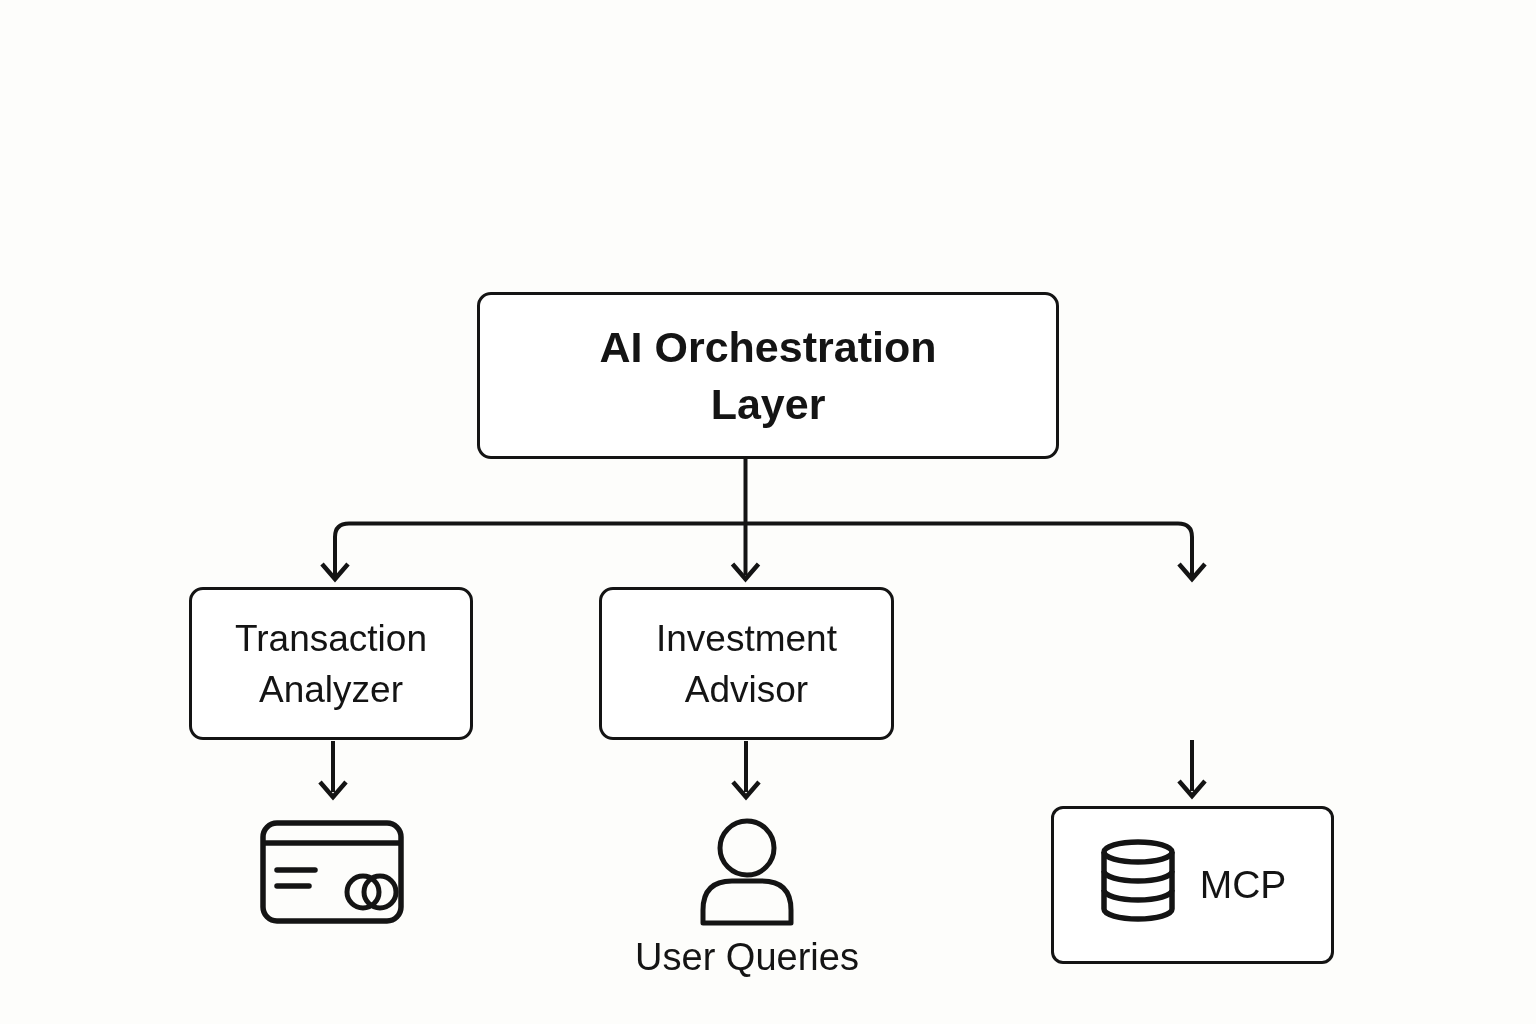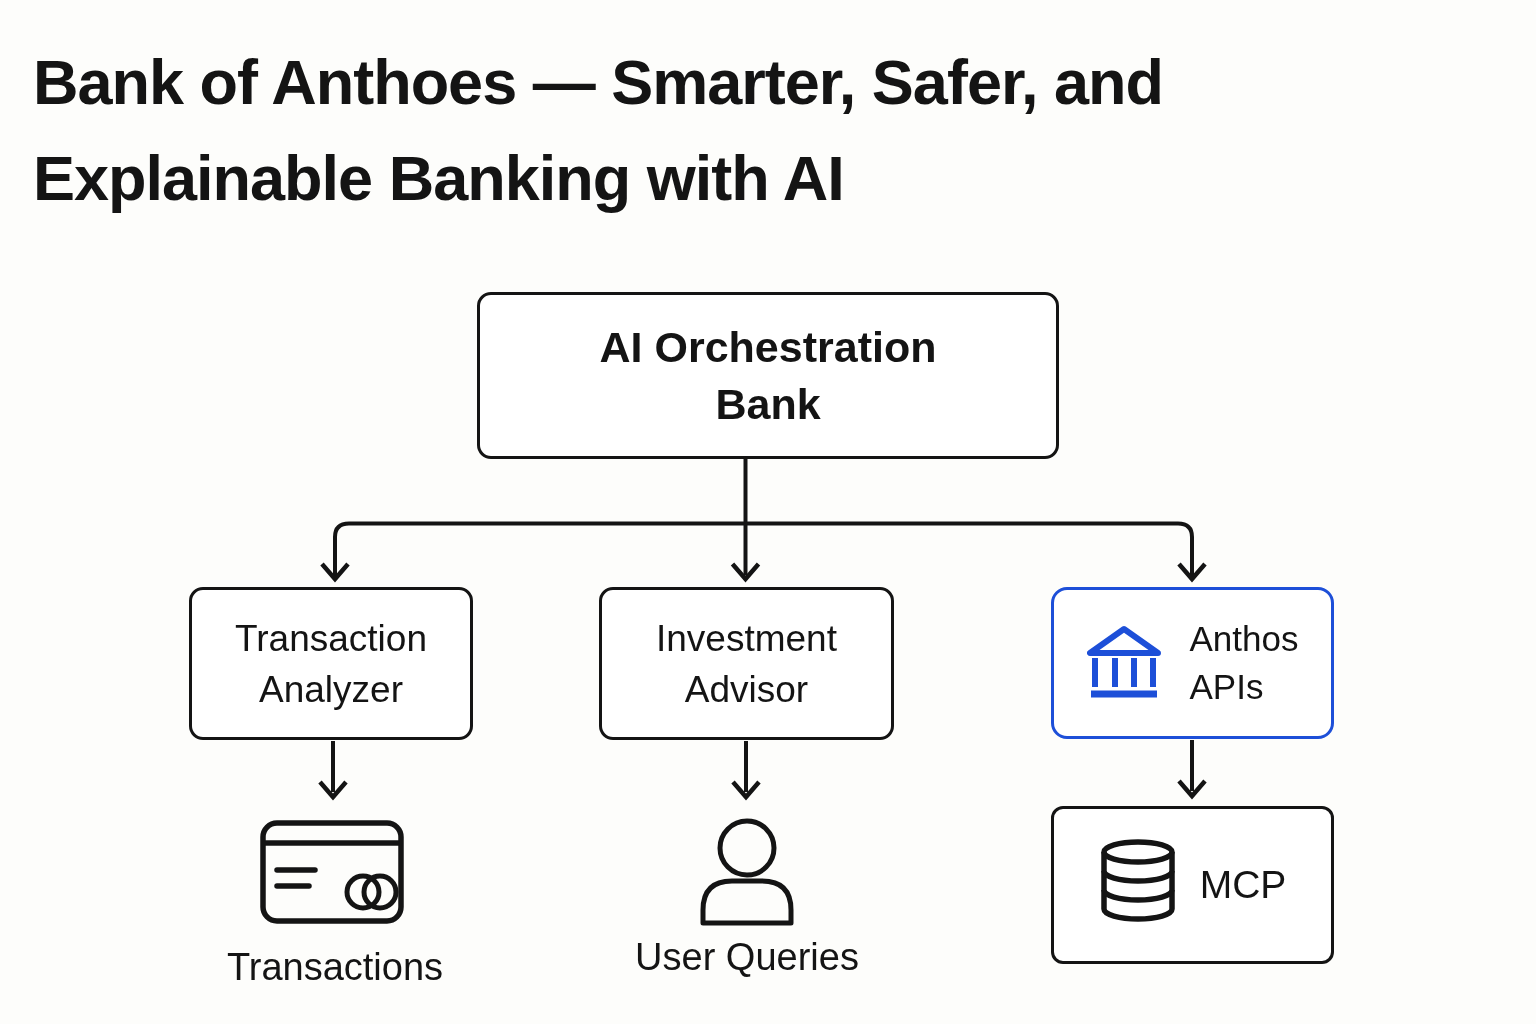--- a/index.html
+++ b/index.html
@@ -57,70 +57,50 @@
     font-size:38px;font-weight:500;color:var(--ink);white-space:nowrap;
   }
   .ll-trans{left:175px;top:946px;}
   .ll-uq{left:587px;top:936px;}
 </style>
 </head>
 <body>
 
 <div class="stage">
 
-  <h1 class="title">
-    <span class="title-line">Bank of Anthoes — Smarter, Safer, and</span>
-    <span class="title-line">Explainable Banking with AI</span>
-  </h1>
 
   <svg class="connectors" width="1536" height="1024" viewBox="0 0 1536 1024" aria-hidden="true">
     <path class="ln" d="M745.5 459 V575"></path>
     <path class="ln" d="M335 576 V537 Q335 523.5 349 523.5 H1178 Q1192 523.5 1192 537 V576"></path>
     <path class="ln" d="M333 741 V792"></path>
     <path class="ln" d="M746 741 V792"></path>
     <path class="ln" d="M1192 740 V791"></path>
     <path class="ah" d="M322 564 L335 579 L348 564"></path>
     <path class="ah" d="M732.5 564 L745.5 579 L758.5 564"></path>
     <path class="ah" d="M1179 564 L1192 579 L1205 564"></path>
     <path class="ah" d="M320 782 L333 797 L346 782"></path>
     <path class="ah" d="M733 782 L746 797 L759 782"></path>
     <path class="ah" d="M1179 781 L1192 796 L1205 781"></path>
   </svg>
 
   <div class="node n-orch">
     <div>AI Orchestration</div>
-    <div>Bank</div>
+    <div>Layer</div>
   </div>
 
   <div class="node n-ia">
     <div>Investment</div>
     <div>Advisor</div>
   </div>
 
   <div class="node n-ta">
     <div>Transaction</div>
     <div>Analyzer</div>
   </div>
 
-  <div class="node n-anthos">
-    <span class="icon">
-      <svg width="74" height="76" viewBox="0 0 74 76">
-        <path class="ac" d="M37 4 L3 28 H71 Z" stroke-width="6" stroke-linejoin="round"></path>
-        <path class="ac" d="M8 33 V62" stroke-width="6"></path>
-        <path class="ac" d="M28 33 V62" stroke-width="6"></path>
-        <path class="ac" d="M47 33 V62" stroke-width="6"></path>
-        <path class="ac" d="M66 33 V62" stroke-width="6"></path>
-        <path class="ac" d="M4 69 H70" stroke-width="7"></path>
-      </svg>
-    </span>
-    <div>
-      <div>Anthos</div>
-      <div>APIs</div>
-    </div>
-  </div>
 
   <div class="node n-mcp">
     <span class="icon">
       <svg width="78" height="92" viewBox="0 0 78 92">
         <ellipse class="ik" cx="39" cy="13" rx="34" ry="10" stroke-width="5.5"></ellipse>
         <path class="ik" d="M5 13 V70 A34 10 0 0 0 73 70 V13" stroke-width="5.5"></path>
         <path class="ik" d="M5 32 A34 10 0 0 0 73 32" stroke-width="5.5"></path>
         <path class="ik" d="M5 51 A34 10 0 0 0 73 51" stroke-width="5.5"></path>
       </svg>
     </span>
@@ -130,21 +110,20 @@
   <span class="icon-abs card-icon">
     <svg width="144" height="104" viewBox="0 0 144 104">
       <rect class="ik" x="3" y="3" width="138" height="98" rx="14" stroke-width="5.5"></rect>
       <path class="ik" d="M3 23 H141" stroke-width="5.5"></path>
       <path class="ik" d="M17 50 H55" stroke-width="5.5" stroke-linecap="round"></path>
       <path class="ik" d="M17 66 H49" stroke-width="5.5" stroke-linecap="round"></path>
       <circle class="ik" cx="103" cy="72" r="16" stroke-width="5"></circle>
       <circle class="ik" cx="120" cy="72" r="16" stroke-width="5"></circle>
     </svg>
   </span>
-  <div class="leaf-label ll-trans">Transactions</div>
 
   <span class="icon-abs person-icon">
     <svg width="96" height="110" viewBox="0 0 96 110">
       <circle class="ik" cx="48" cy="31" r="27" stroke-width="5"></circle>
       <path class="ik" d="M4 106 V93 Q4 64 33 64 H63 Q92 64 92 93 V106 Z" stroke-width="5" stroke-linejoin="round"></path>
     </svg>
   </span>
   <div class="leaf-label ll-uq">User Queries</div>
 
 </div>

